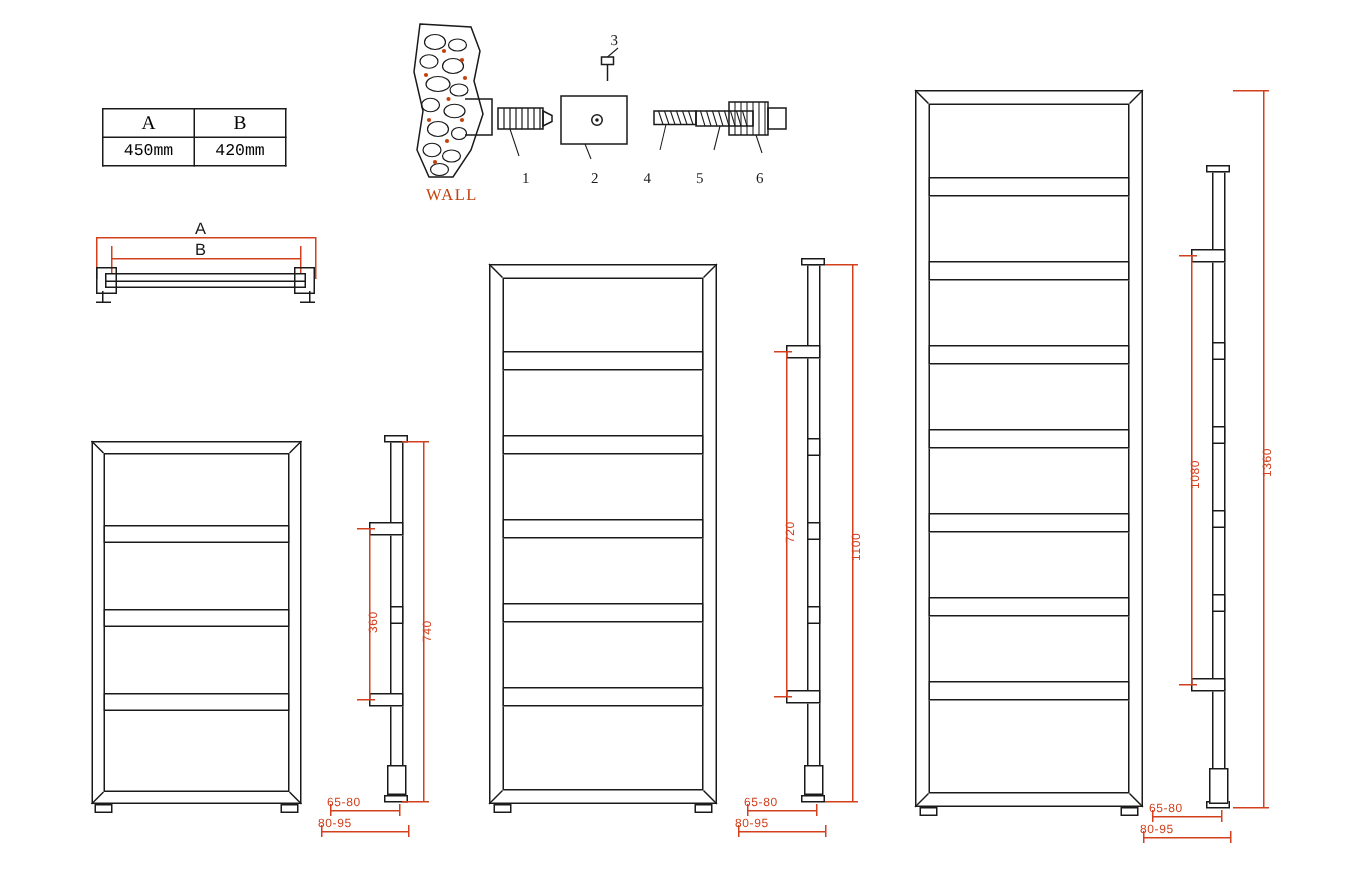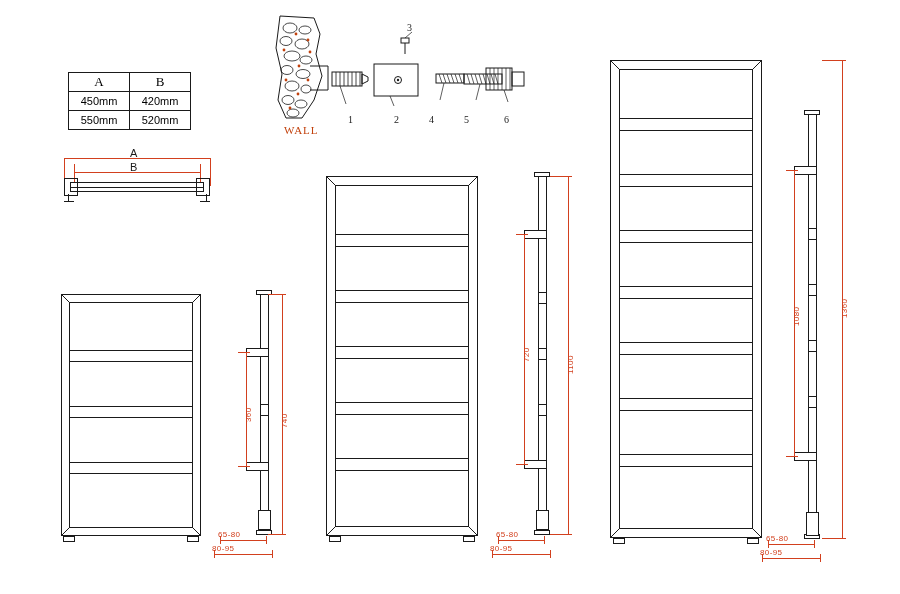--- a/index.html
+++ b/index.html
@@ -15,21 +15,21 @@
   .dim{position:absolute;background:#d2401e;}
   .dimH{height:1px;}
   .dimV{width:1px;}
   .dimtxt{position:absolute;color:#d2401e;font-size:8px;letter-spacing:.4px;
           font-family:"Liberation Sans", sans-serif;white-space:nowrap;}
   .dimtxt.rot{transform-origin:0 0;transform:rotate(-90deg);}
 
   
   .tbl{position:absolute;border-collapse:collapse;}
   .tbl td{border:1px solid #1a1a1a;font-size:11px;text-align:center;
-          padding:1px 5px;font-family:Liberation Sans, sans-serif;height:16px;}
+          padding:1px 5px;font-family:Liberation Mono, monospace;height:16px;}
   .tbl td.hd{font-size:13px;font-family:"Liberation Serif", serif;}
 
   
   .frame{position:absolute;border:1px solid #1a1a1a;box-sizing:border-box;}
   .rung{position:absolute;border:1px solid #1a1a1a;box-sizing:border-box;background:#fff;}
   .foot{position:absolute;border:1px solid #1a1a1a;box-sizing:border-box;background:#fff;}
 
   
   .sidebar-prof{position:absolute;border:1px solid #1a1a1a;box-sizing:border-box;background:#fff;}
   .nub{position:absolute;border:1px solid #1a1a1a;box-sizing:border-box;background:#fff;}
@@ -46,24 +46,20 @@
 
   <table class="tbl" style="left:68px;top:72px;">
     <tbody>
         <tr>
       <td class="hd" style="width:50px">A</td>
       <td class="hd" style="width:50px">B</td>
     </tr>
     <tr>
       <td>450mm</td>
       <td>420mm</td>
-    </tr>
-    <tr>
-      <td>550mm</td>
-      <td>520mm</td>
     </tr>
   </tbody>
     </table>
 
   <div class="abs" style="left:60px;top:150px;width:160px;height:60px;">
 
     <div class="dim dimH" style="left:4px;top:8px;width:146px;"></div>
     <div class="dim dimV" style="left:4px;top:8px;height:28px;"></div>
     <div class="dim dimV" style="left:150px;top:8px;height:28px;"></div>
     <div class="dimtxt" style="left:70px;top:-3px;color:#1a1a1a;font-size:11px;">A</div>

